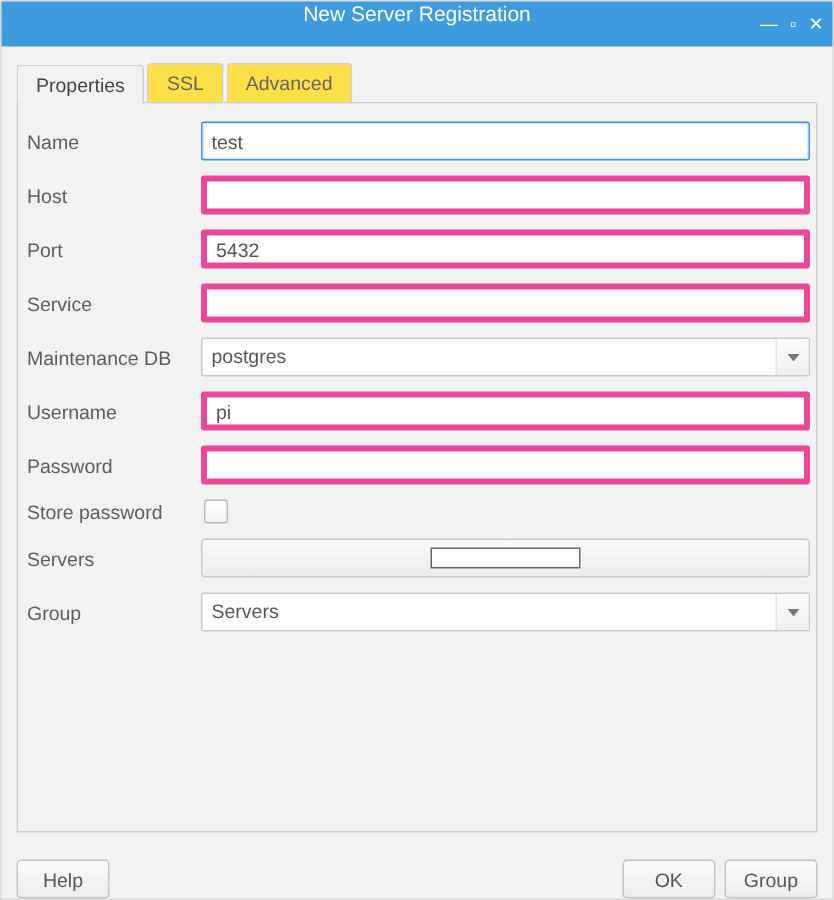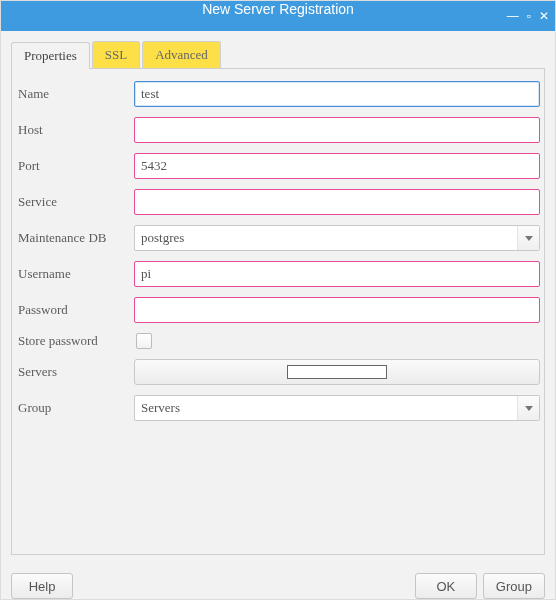--- a/index.html
+++ b/index.html
@@ -43,21 +43,20 @@
     color: #fff;
     font-size: 12px;
     cursor: pointer;
     line-height: 1;
   }
   .content {
     flex: 1;
     padding: 10px;
     display: flex;
     flex-direction: column;
-    font-family: Liberation Serif, serif;
   }
   .tabbar {
     display: flex;
     align-items: flex-end;
     height: 28px;
     border-bottom: 1px solid #cfcfcf;
   }
   .tab {
     padding: 5px 12px;
     font-size: 13px;
@@ -93,21 +92,21 @@
     color: #5d5d5d;
     padding-left: 2px;
   }
   .field {
     flex: 1;
     display: flex;
   }
   input[type="text"], input[type="password"] {
     flex: 1;
     height: 26px;
-    border: 1px solid #ec4899;
+    border: 4px solid #ec4899;
     border-radius: 2px;
     background: #fff;
     padding: 2px 6px;
     font-size: 13px;
     color: #555;
     font-family: inherit;
   }
   input[type="text"].focused {
     border: 1px solid #4a90d9;
     box-shadow: inset 0 0 0 1px rgba(74,144,217,0.25);

